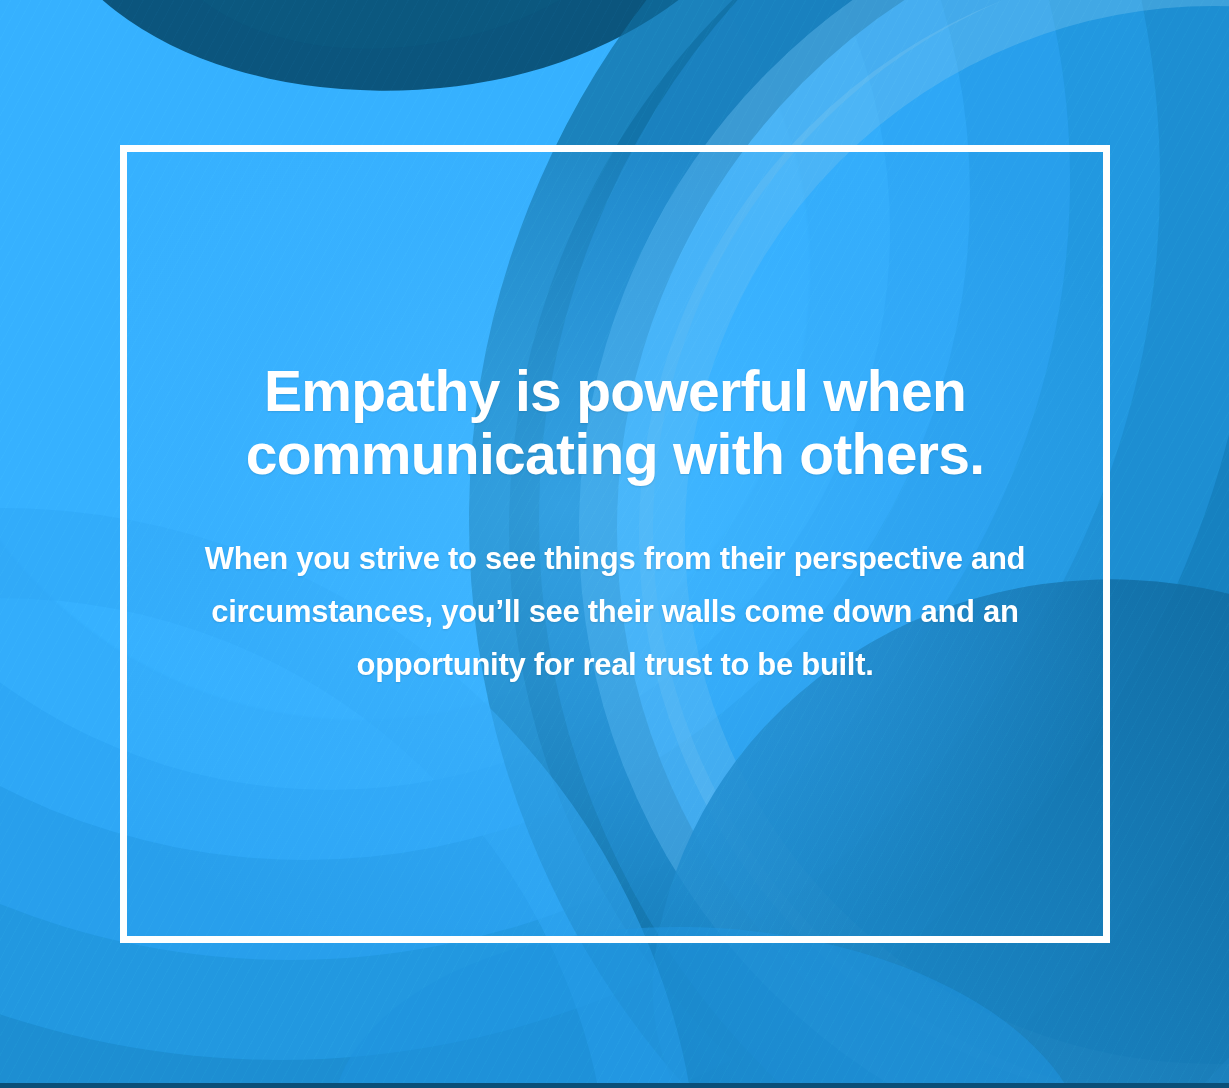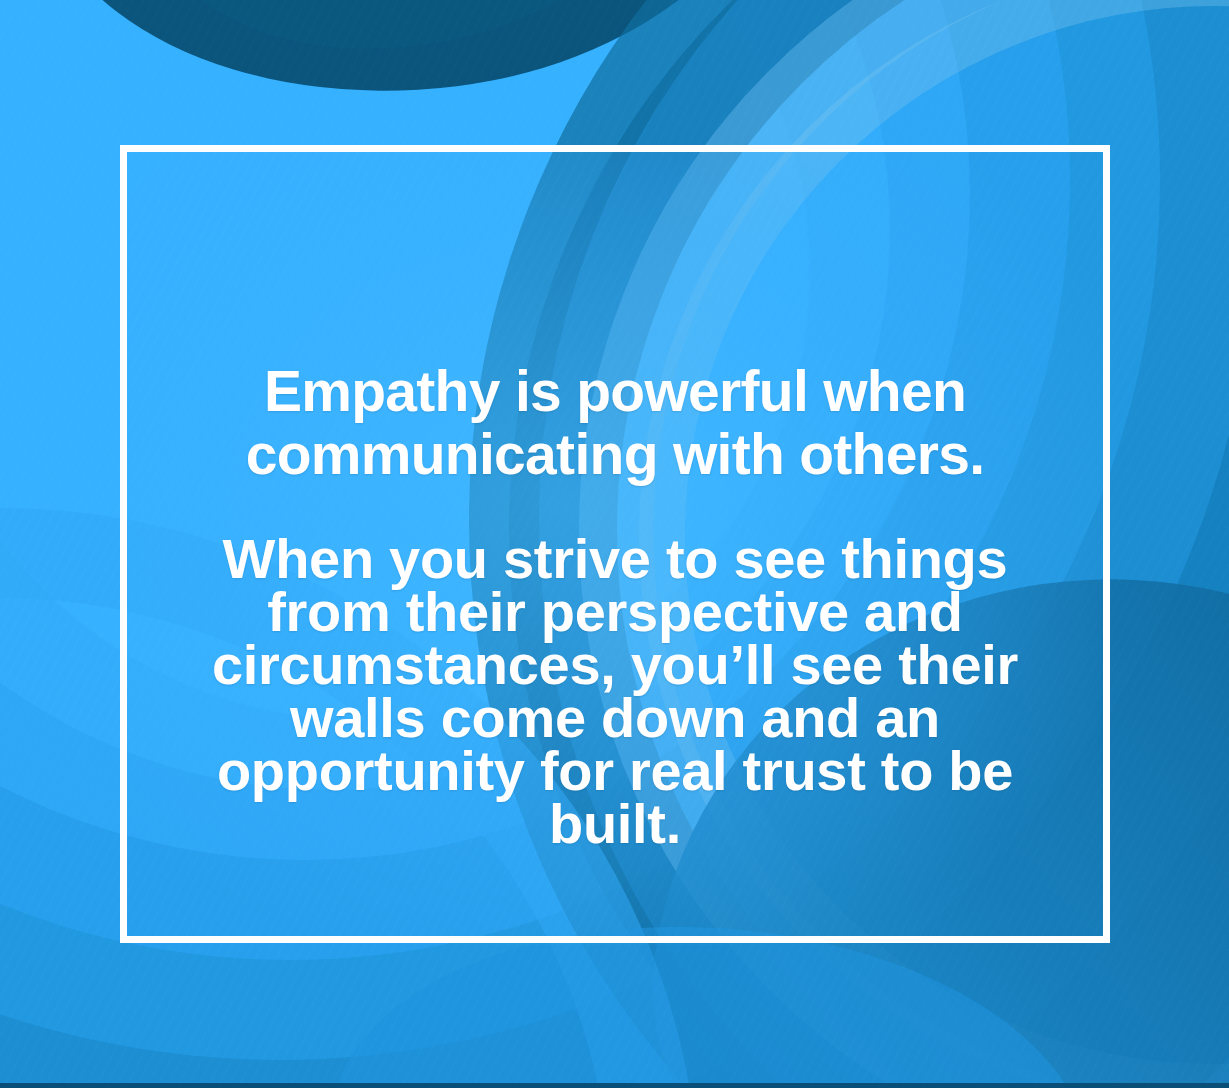--- a/index.html
+++ b/index.html
@@ -228,21 +228,21 @@
     font-size: 57px;
     line-height: 63px;
     font-weight: 700;
     letter-spacing: -0.7px;
     text-shadow: 0 1px 2px rgba(10,70,110,.18);
   }
 
   #body-copy {
     margin: 46px auto 12px;
     width: 830px;
-    font-size: 56px;
+    font-size: 31px;
     line-height: 53px;
     font-weight: 700;
     letter-spacing: -0.3px;
     text-shadow: 0 1px 2px rgba(10,70,110,.18);
   }
 </style>
 </head>
 <body>
 
 <div id="card">

